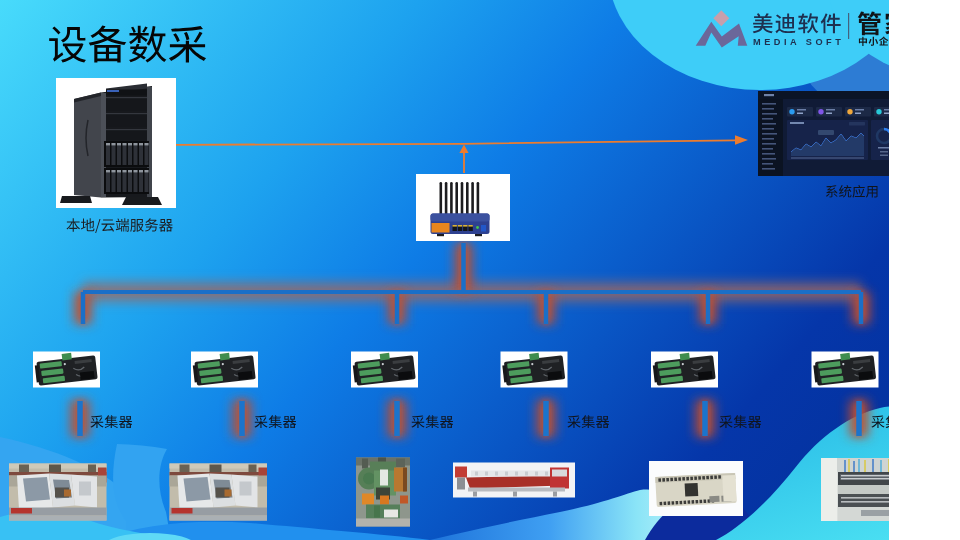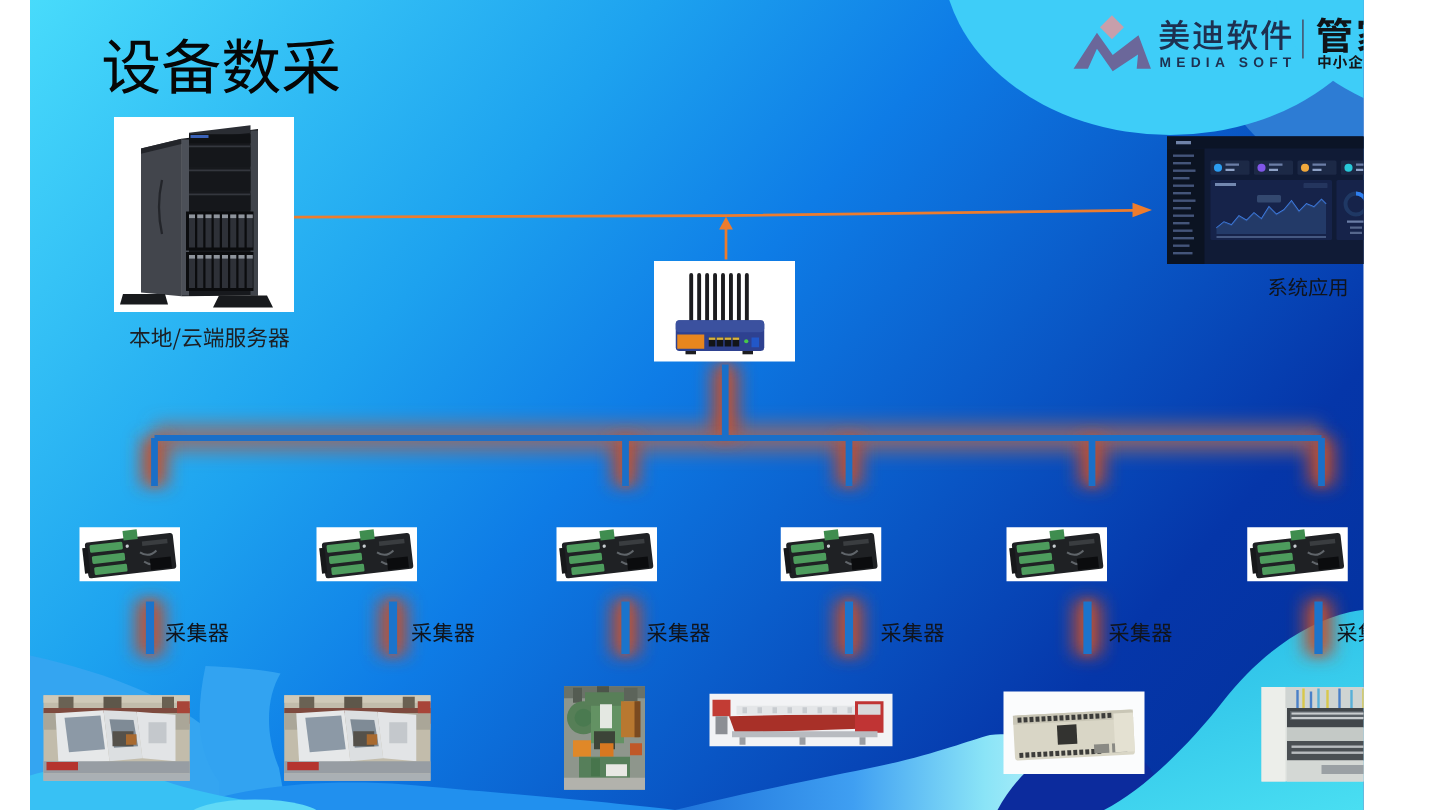--- a/index.html
+++ b/index.html
@@ -1,16 +1,16 @@
 <!DOCTYPE html>
 <html><head><meta charset="utf-8"><style>
 html,body{margin:0;padding:0;}
 body{width:960px;height:540px;overflow:hidden;font-family:"Liberation Sans",sans-serif;}
 #stage{position:relative;width:889px;height:540px;overflow:hidden;
-background:linear-gradient(131deg,#48dbfb 0%,#1da2ef 31%,#0e7ce6 47%,#0536a9 81%,#03309a 100%);margin-left:20px;}
+background:linear-gradient(131deg,#48dbfb 0%,#1da2ef 31%,#0e7ce6 47%,#0536a9 81%,#03309a 100%);}
 svg{position:absolute;left:0;top:0;}
 </style></head><body>
 <div id="stage">
 <svg width="960" height="540" viewBox="0 0 960 540">
 <defs>
 <filter id="glow" x="-60" y="-60" width="1080" height="660" filterUnits="userSpaceOnUse">
           <feGaussianBlur stdDeviation="5.5"></feGaussianBlur>
         </filter>
 <filter id="glow2" x="-60" y="-60" width="1080" height="660" filterUnits="userSpaceOnUse">
           <feGaussianBlur stdDeviation="2.6"></feGaussianBlur>

